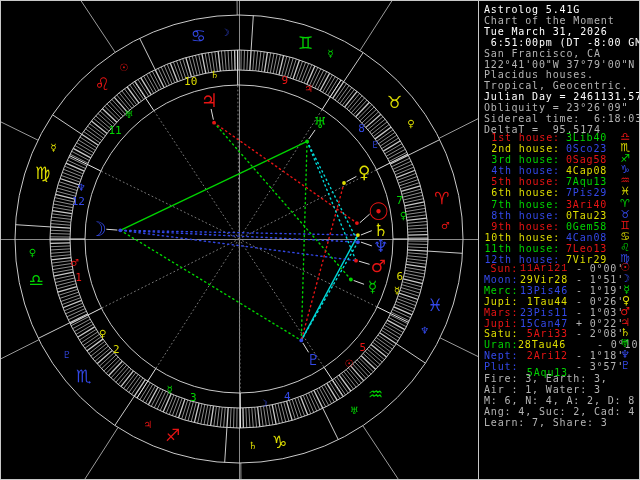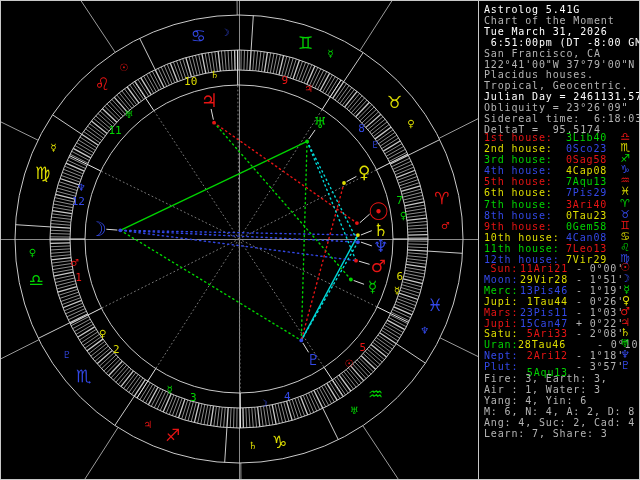--- a/index.html
+++ b/index.html
@@ -13,21 +13,21 @@
   .tline{position:relative;white-space:pre;font-size:10px;line-height:10.9px;letter-spacing:0.85px;}
   .bright{color:#ffffff;}
   .dim{color:#b4b4b4;}
   #info-block{position:absolute;left:0;top:5px;}
   #houses-block{position:absolute;left:0;top:132px;width:150px;}
   #planets-block{position:absolute;left:0;top:264px;width:150px;}
   #stats-block{position:absolute;left:0;top:374px;}
   .hrow,.prow{position:relative;display:flex;white-space:pre;font-size:10px;letter-spacing:0.85px;}
   .hrow{line-height:11.1px;}
   .prow{line-height:10.9px;}
-  .hlabel{display:inline-block;width:76px;text-align:left;}
+  .hlabel{display:inline-block;width:76px;text-align:right;}
   .hvalue{display:inline-block;margin-left:6px;}
   .plabel{display:inline-block;width:34px;text-align:right;}
   .pvalue{display:inline-block;width:50px;text-align:right;}
   .pvel{display:inline-block;margin-left:8px;}
   .rowglyph{position:absolute;right:4px;top:-1px;font-family:"DejaVu Sans",sans-serif;font-size:11px;letter-spacing:0;}
   .wx-glyph{font-family:"DejaVu Sans",sans-serif;}
   .wx-num{font-family:"DejaVu Sans Mono",monospace;}
 </style>
 </head>
 <body>
@@ -572,34 +572,33 @@
         <div class="hrow"><span class="hlabel" style="color: rgb(232, 20, 20);">5th house:</span><span class="hvalue" style="color: rgb(0, 212, 0);">7Aqu13</span><span class="rowglyph" style="color: rgb(232, 20, 20);">♒</span></div>
         <div class="hrow"><span class="hlabel" style="color: rgb(222, 222, 0);">6th house:</span><span class="hvalue" style="color: rgb(51, 72, 232);">7Pis29</span><span class="rowglyph" style="color: rgb(222, 222, 0);">♓</span></div>
         <div class="hrow"><span class="hlabel" style="color: rgb(0, 212, 0);">7th house:</span><span class="hvalue" style="color: rgb(232, 20, 20);">3Ari40</span><span class="rowglyph" style="color: rgb(0, 212, 0);">♈</span></div>
         <div class="hrow"><span class="hlabel" style="color: rgb(51, 72, 232);">8th house:</span><span class="hvalue" style="color: rgb(222, 222, 0);">0Tau23</span><span class="rowglyph" style="color: rgb(51, 72, 232);">♉</span></div>
         <div class="hrow"><span class="hlabel" style="color: rgb(232, 20, 20);">9th house:</span><span class="hvalue" style="color: rgb(0, 212, 0);">0Gem58</span><span class="rowglyph" style="color: rgb(232, 20, 20);">♊</span></div>
         <div class="hrow"><span class="hlabel" style="color: rgb(222, 222, 0);">10th house:</span><span class="hvalue" style="color: rgb(51, 72, 232);">4Can08</span><span class="rowglyph" style="color: rgb(222, 222, 0);">♋</span></div>
         <div class="hrow"><span class="hlabel" style="color: rgb(0, 212, 0);">11th house:</span><span class="hvalue" style="color: rgb(232, 20, 20);">7Leo13</span><span class="rowglyph" style="color: rgb(0, 212, 0);">♌</span></div>
         <div class="hrow"><span class="hlabel" style="color: rgb(51, 72, 232);">12th house:</span><span class="hvalue" style="color: rgb(222, 222, 0);">7Vir29</span><span class="rowglyph" style="color: rgb(51, 72, 232);">♍</span></div>
       </div>
     <div id="planets-block">
-        <div class="prow"><span class="plabel" style="color: rgb(232, 20, 20);">Sun:</span><span class="pvalue" style="color: rgb(232, 20, 20);">11Ari21</span><span class="pvel" style="color: rgb(180, 180, 180);">- 0°00'</span><span class="rowglyph" style="color: rgb(232, 20, 20);">☉</span></div>
+        <div class="prow"><span class="plabel" style="color: rgb(232, 20, 20);">Sun:</span><span class="pvalue" style="color: rgb(232, 20, 20); font-family: Liberation Mono, monospace;">11Ari21</span><span class="pvel" style="color: rgb(180, 180, 180);">- 0°00'</span><span class="rowglyph" style="color: rgb(232, 20, 20);">☉</span></div>
         <div class="prow"><span class="plabel" style="color: rgb(51, 72, 232);">Moon:</span><span class="pvalue" style="color: rgb(222, 222, 0);">29Vir28</span><span class="pvel" style="color: rgb(180, 180, 180);">- 1°51'</span><span class="rowglyph" style="color: rgb(51, 72, 232);">☽</span></div>
         <div class="prow"><span class="plabel" style="color: rgb(0, 212, 0);">Merc:</span><span class="pvalue" style="color: rgb(51, 72, 232);">13Pis46</span><span class="pvel" style="color: rgb(180, 180, 180);">- 1°19'</span><span class="rowglyph" style="color: rgb(0, 212, 0);">☿</span></div>
         <div class="prow"><span class="plabel" style="color: rgb(222, 222, 0);">Jupi:</span><span class="pvalue" style="color: rgb(222, 222, 0);">1Tau44</span><span class="pvel" style="color: rgb(180, 180, 180);">- 0°26'</span><span class="rowglyph" style="color: rgb(222, 222, 0);">♀</span></div>
         <div class="prow"><span class="plabel" style="color: rgb(232, 20, 20);">Mars:</span><span class="pvalue" style="color: rgb(51, 72, 232);">23Pis11</span><span class="pvel" style="color: rgb(180, 180, 180);">- 1°03'</span><span class="rowglyph" style="color: rgb(232, 20, 20);">♂</span></div>
         <div class="prow"><span class="plabel" style="color: rgb(232, 20, 20);">Jupi:</span><span class="pvalue" style="color: rgb(51, 72, 232);">15Can47</span><span class="pvel" style="color: rgb(180, 180, 180);">+ 0°22'</span><span class="rowglyph" style="color: rgb(232, 20, 20);">♃</span></div>
         <div class="prow"><span class="plabel" style="color: rgb(222, 222, 0);">Satu:</span><span class="pvalue" style="color: rgb(232, 20, 20);">5Ari33</span><span class="pvel" style="color: rgb(180, 180, 180);">- 2°08'</span><span class="rowglyph" style="color: rgb(222, 222, 0);">♄</span></div>
         <div class="prow"><span class="plabel" style="color: rgb(0, 212, 0);">Uran:</span><span class="pvalue" style="color: rgb(222, 222, 0);">28Tau46</span><span class="pvel" style="color: rgb(180, 180, 180); margin-left: 31px;">- 0°10'</span><span class="rowglyph" style="color: rgb(0, 212, 0);">♅</span></div>
         <div class="prow"><span class="plabel" style="color: rgb(51, 72, 232);">Nept:</span><span class="pvalue" style="color: rgb(232, 20, 20);">2Ari12</span><span class="pvel" style="color: rgb(180, 180, 180);">- 1°18'</span><span class="rowglyph" style="color: rgb(51, 72, 232);">♆</span></div>
         <div class="prow"><span class="plabel" style="color: rgb(51, 72, 232);">Plut:</span><span class="pvalue" style="color: rgb(0, 212, 0); margin-top: 6px;">5Aqu13</span><span class="pvel" style="color: rgb(180, 180, 180);">- 3°57'</span><span class="rowglyph" style="color: rgb(51, 72, 232);">♇</span></div>
       </div>
     <div id="stats-block">
         <div class="tline dim">Fire: 3, Earth: 3,</div>
         <div class="tline dim">Air : 1, Water: 3</div>
-        <div class="tline dim">Yang: 4, Yin: 6</div>
         <div class="tline dim">M: 6, N: 4, A: 2, D: 8</div>
         <div class="tline dim">Ang: 4, Suc: 2, Cad: 4</div>
         <div class="tline dim">Learn: 7, Share: 3</div>
       </div>
   </div>
   <div id="frame"></div>
 </div>
 
 </body></html>

